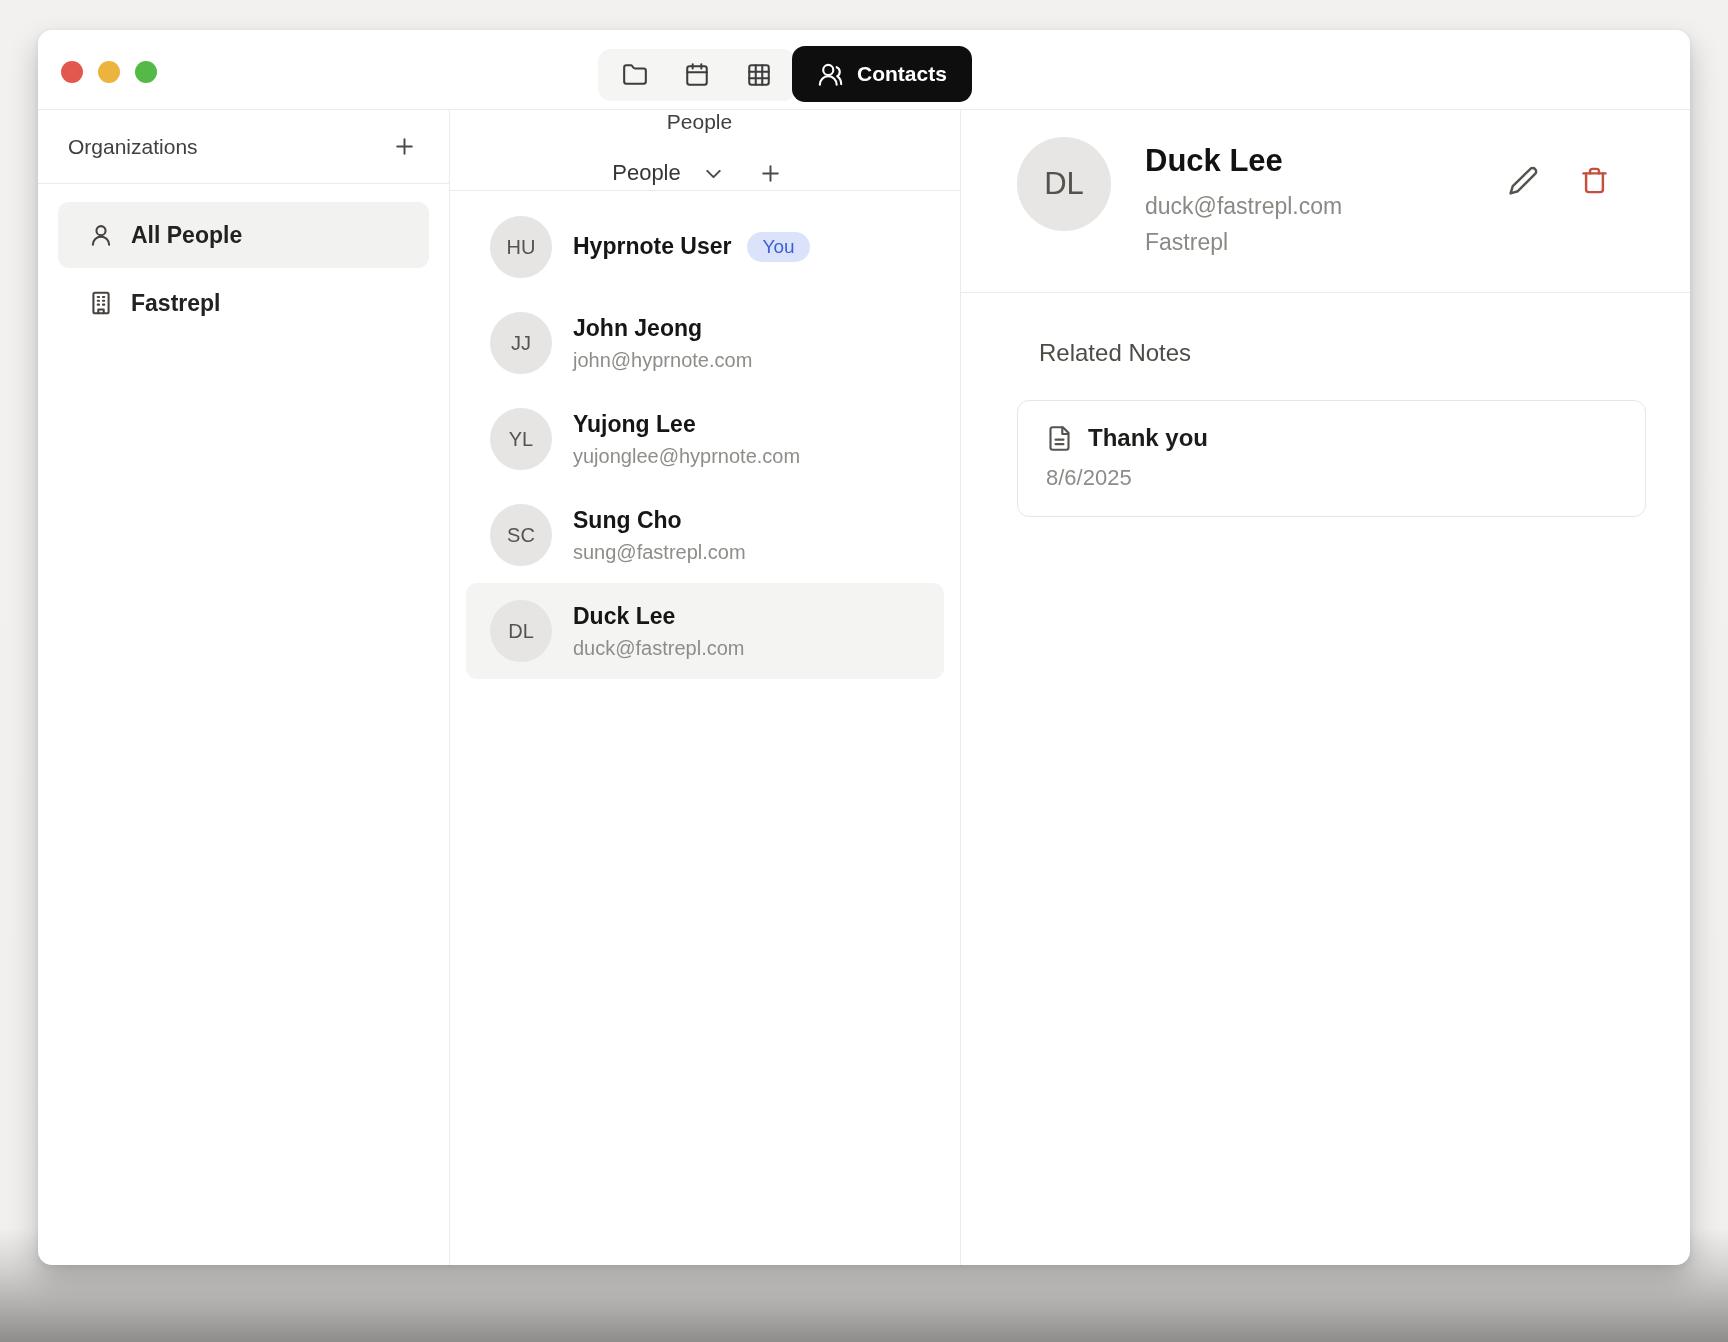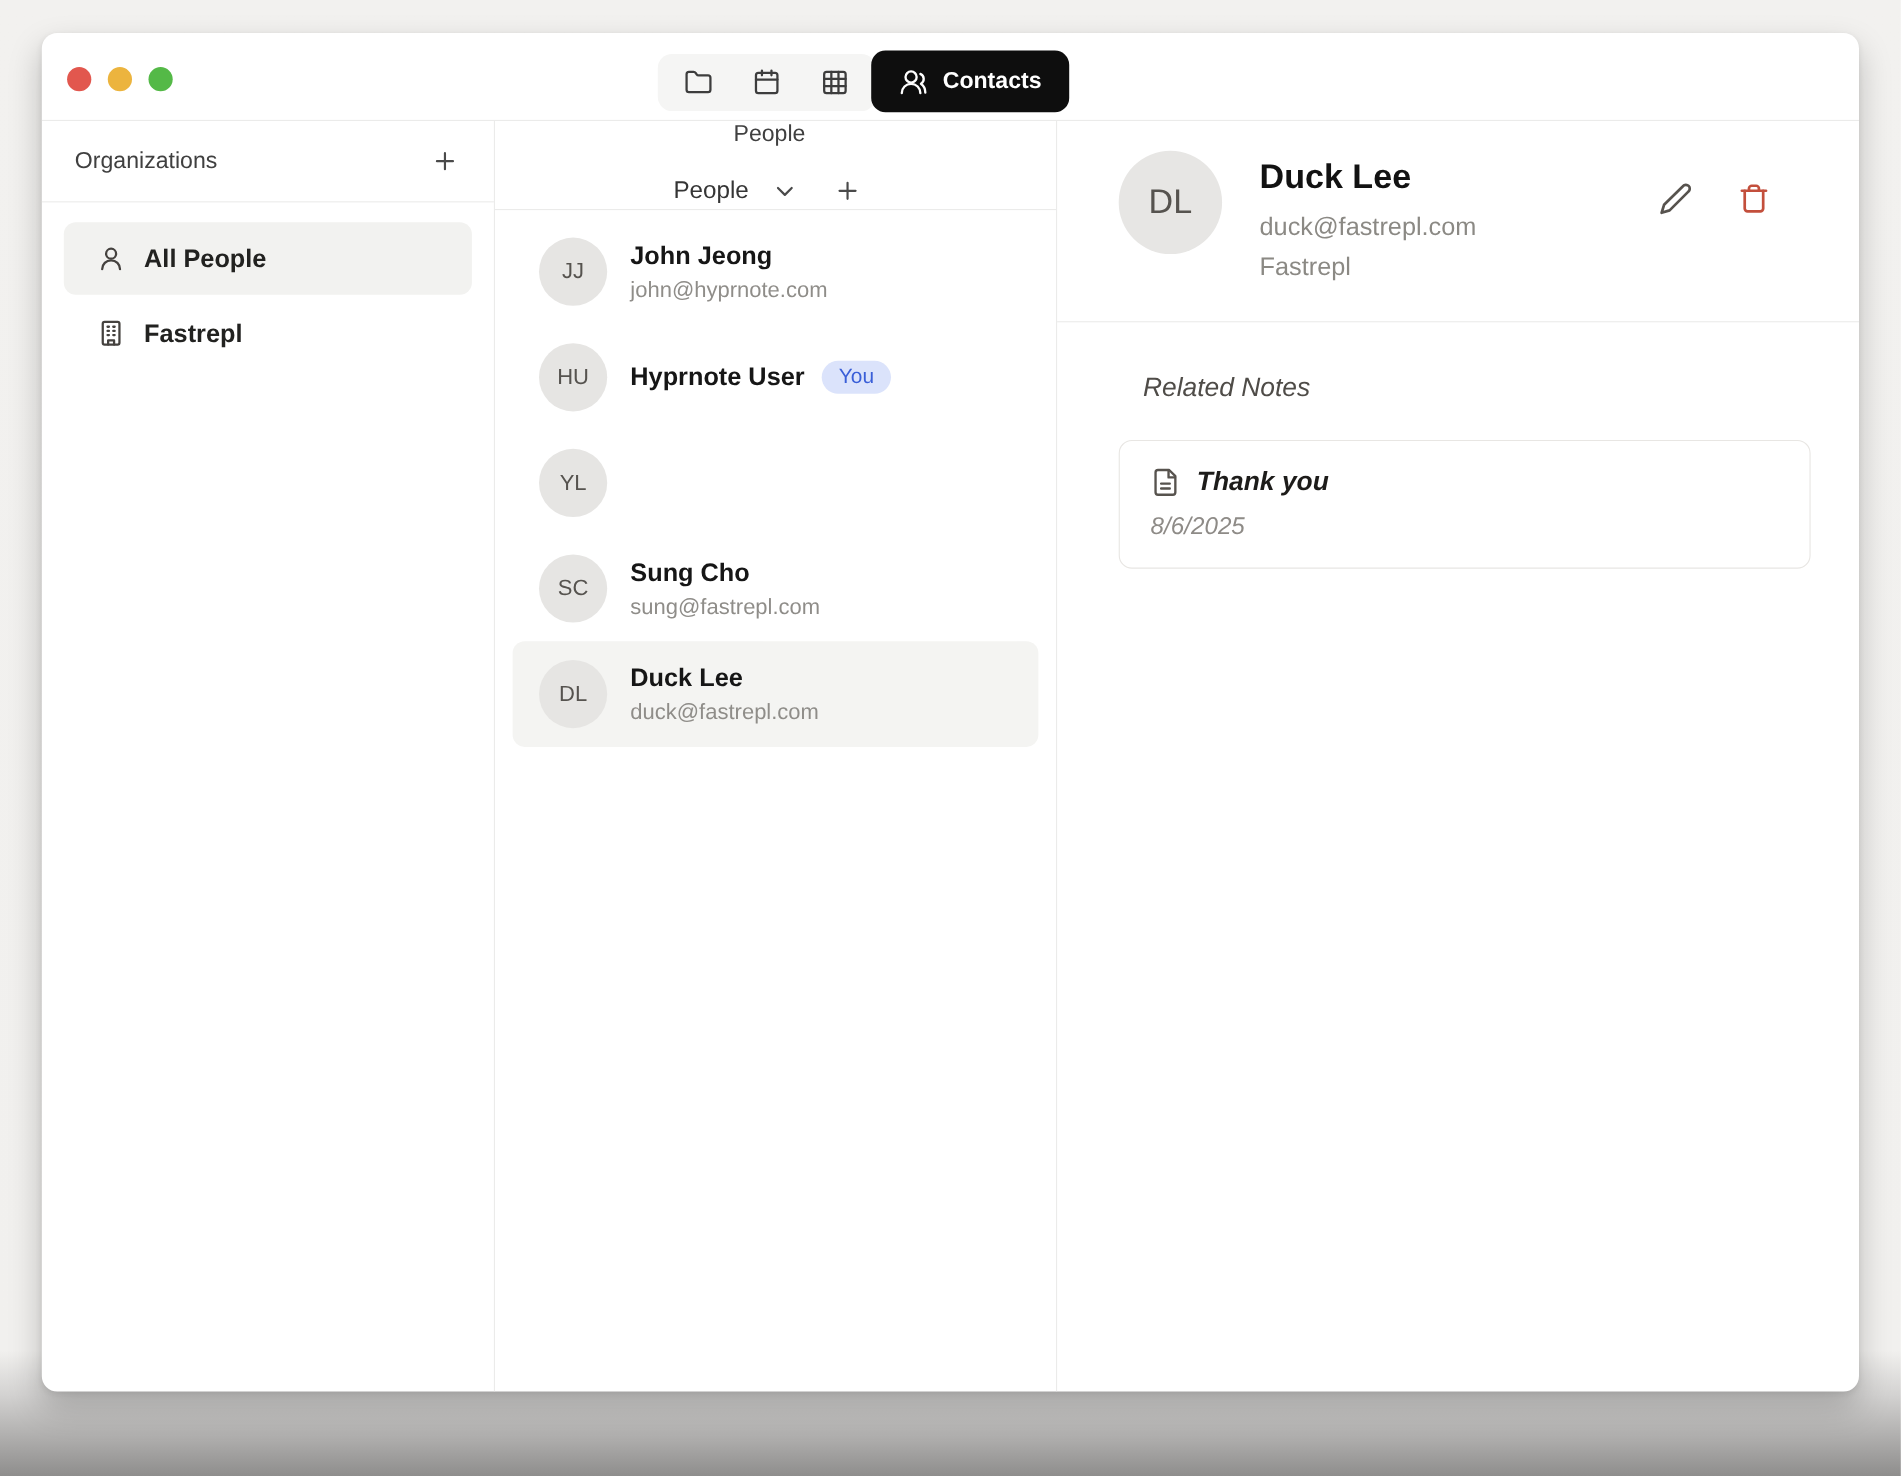--- a/index.html
+++ b/index.html
@@ -113,21 +113,21 @@
   .detail-id { margin-left:34px; flex:1; min-width:0; }
   .detail-name { font-size:31px; font-weight:700; color:#121212; margin-top:6px; }
   .detail-email { font-size:23px; color:#8b8984; margin-top:14px; }
   .detail-org { font-size:23px; color:#8b8984; margin-top:9px; }
   .detail-actions { display:flex; align-items:center; gap:36px; margin-top:26px; }
   .action-btn { border:none; background:transparent; cursor:pointer; padding:2px; }
   .action-btn svg { width:31px; height:31px; }
   .edit-btn { color:#57534e; }
   .delete-btn { color:#c34f3c; }
 
-  .detail-body { padding:46px 44px 0 56px;font-style:italic; }
+  .detail-body { padding:46px 44px 0 56px; }
   .related-title { font-size:24px; font-weight:500; color:#4f4c48; margin-left:22px; }
   .notes-list { margin-top:33px; display:flex; flex-direction:column; gap:18px; }
   .note-card {
     border:1px solid #e8e6e3; border-radius:12px; padding:23px 28px 25px 28px; cursor:pointer;
     background:#ffffff;
   }
   .note-title-row { display:flex; align-items:center; gap:15px; }
   .note-icon { color:#57534e; }
   .note-icon svg { width:27px; height:27px; }
   .note-title { font-size:24px; font-weight:700; color:#1d1c1a; }
@@ -235,41 +235,48 @@
             <span>
                 <svg viewBox="0 0 24 24" fill="none" stroke="currentColor" stroke-width="1.9" stroke-linecap="round" stroke-linejoin="round">
                   <path d="M5 12h14M12 5v14"></path>
                 </svg>
               </span>
           </button>
         </div>
       </div>
       <div class="people-list" id="people-list">
           <div class="person-row">
-    <div class="avatar">JJ</div>
-    <div class="person-text">
-      <div class="person-name-row">
-        <span class="person-name">John Jeong</span>
-
-      </div>
-      <div class="person-email">john@hyprnote.com</div>
-    </div>
-  </div>
-          <div class="person-row">
     <div class="avatar">HU</div>
     <div class="person-text">
       <div class="person-name-row">
         <span class="person-name">Hyprnote User</span>
         <span class="you-badge">You</span>
       </div>
 
     </div>
   </div>
           <div class="person-row">
+    <div class="avatar">JJ</div>
+    <div class="person-text">
+      <div class="person-name-row">
+        <span class="person-name">John Jeong</span>
+
+      </div>
+      <div class="person-email">john@hyprnote.com</div>
+    </div>
+  </div>
+          <div class="person-row">
     <div class="avatar">YL</div>
+    <div class="person-text">
+      <div class="person-name-row">
+        <span class="person-name">Yujong Lee</span>
+
+      </div>
+      <div class="person-email">yujonglee@hyprnote.com</div>
+    </div>
   </div>
           <div class="person-row">
     <div class="avatar">SC</div>
     <div class="person-text">
       <div class="person-name-row">
         <span class="person-name">Sung Cho</span>
 
       </div>
       <div class="person-email">sung@fastrepl.com</div>
     </div>

